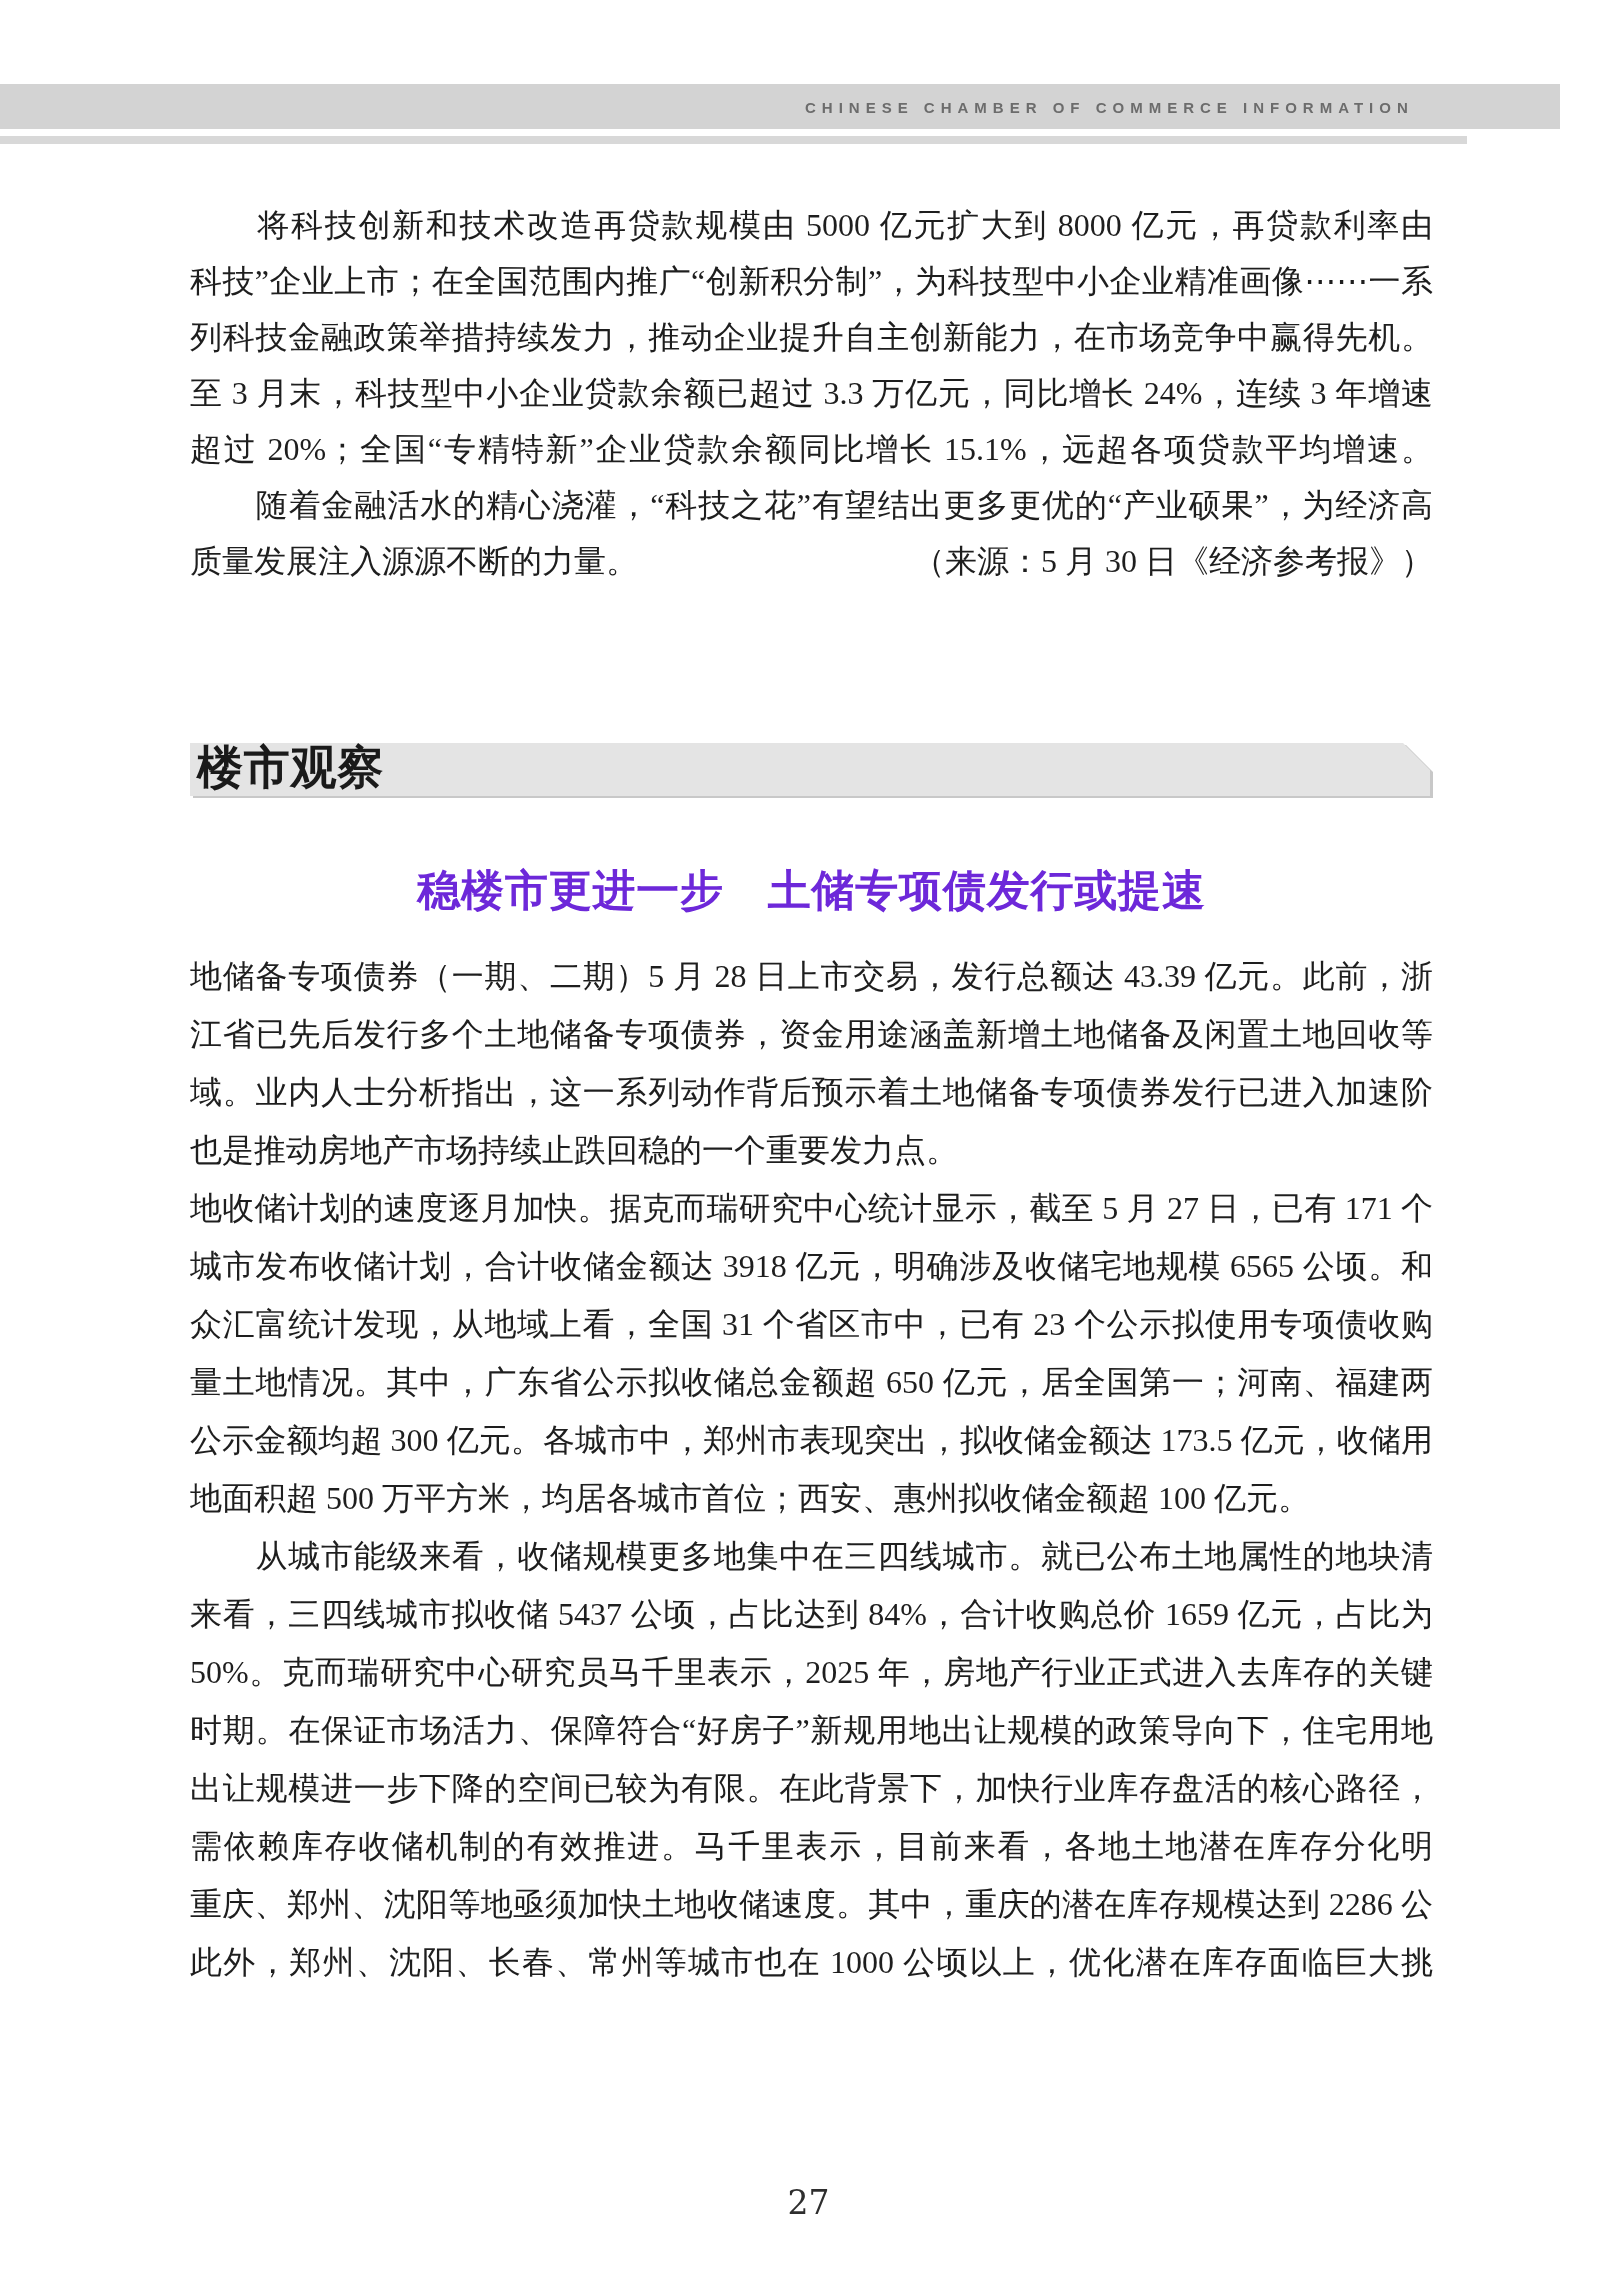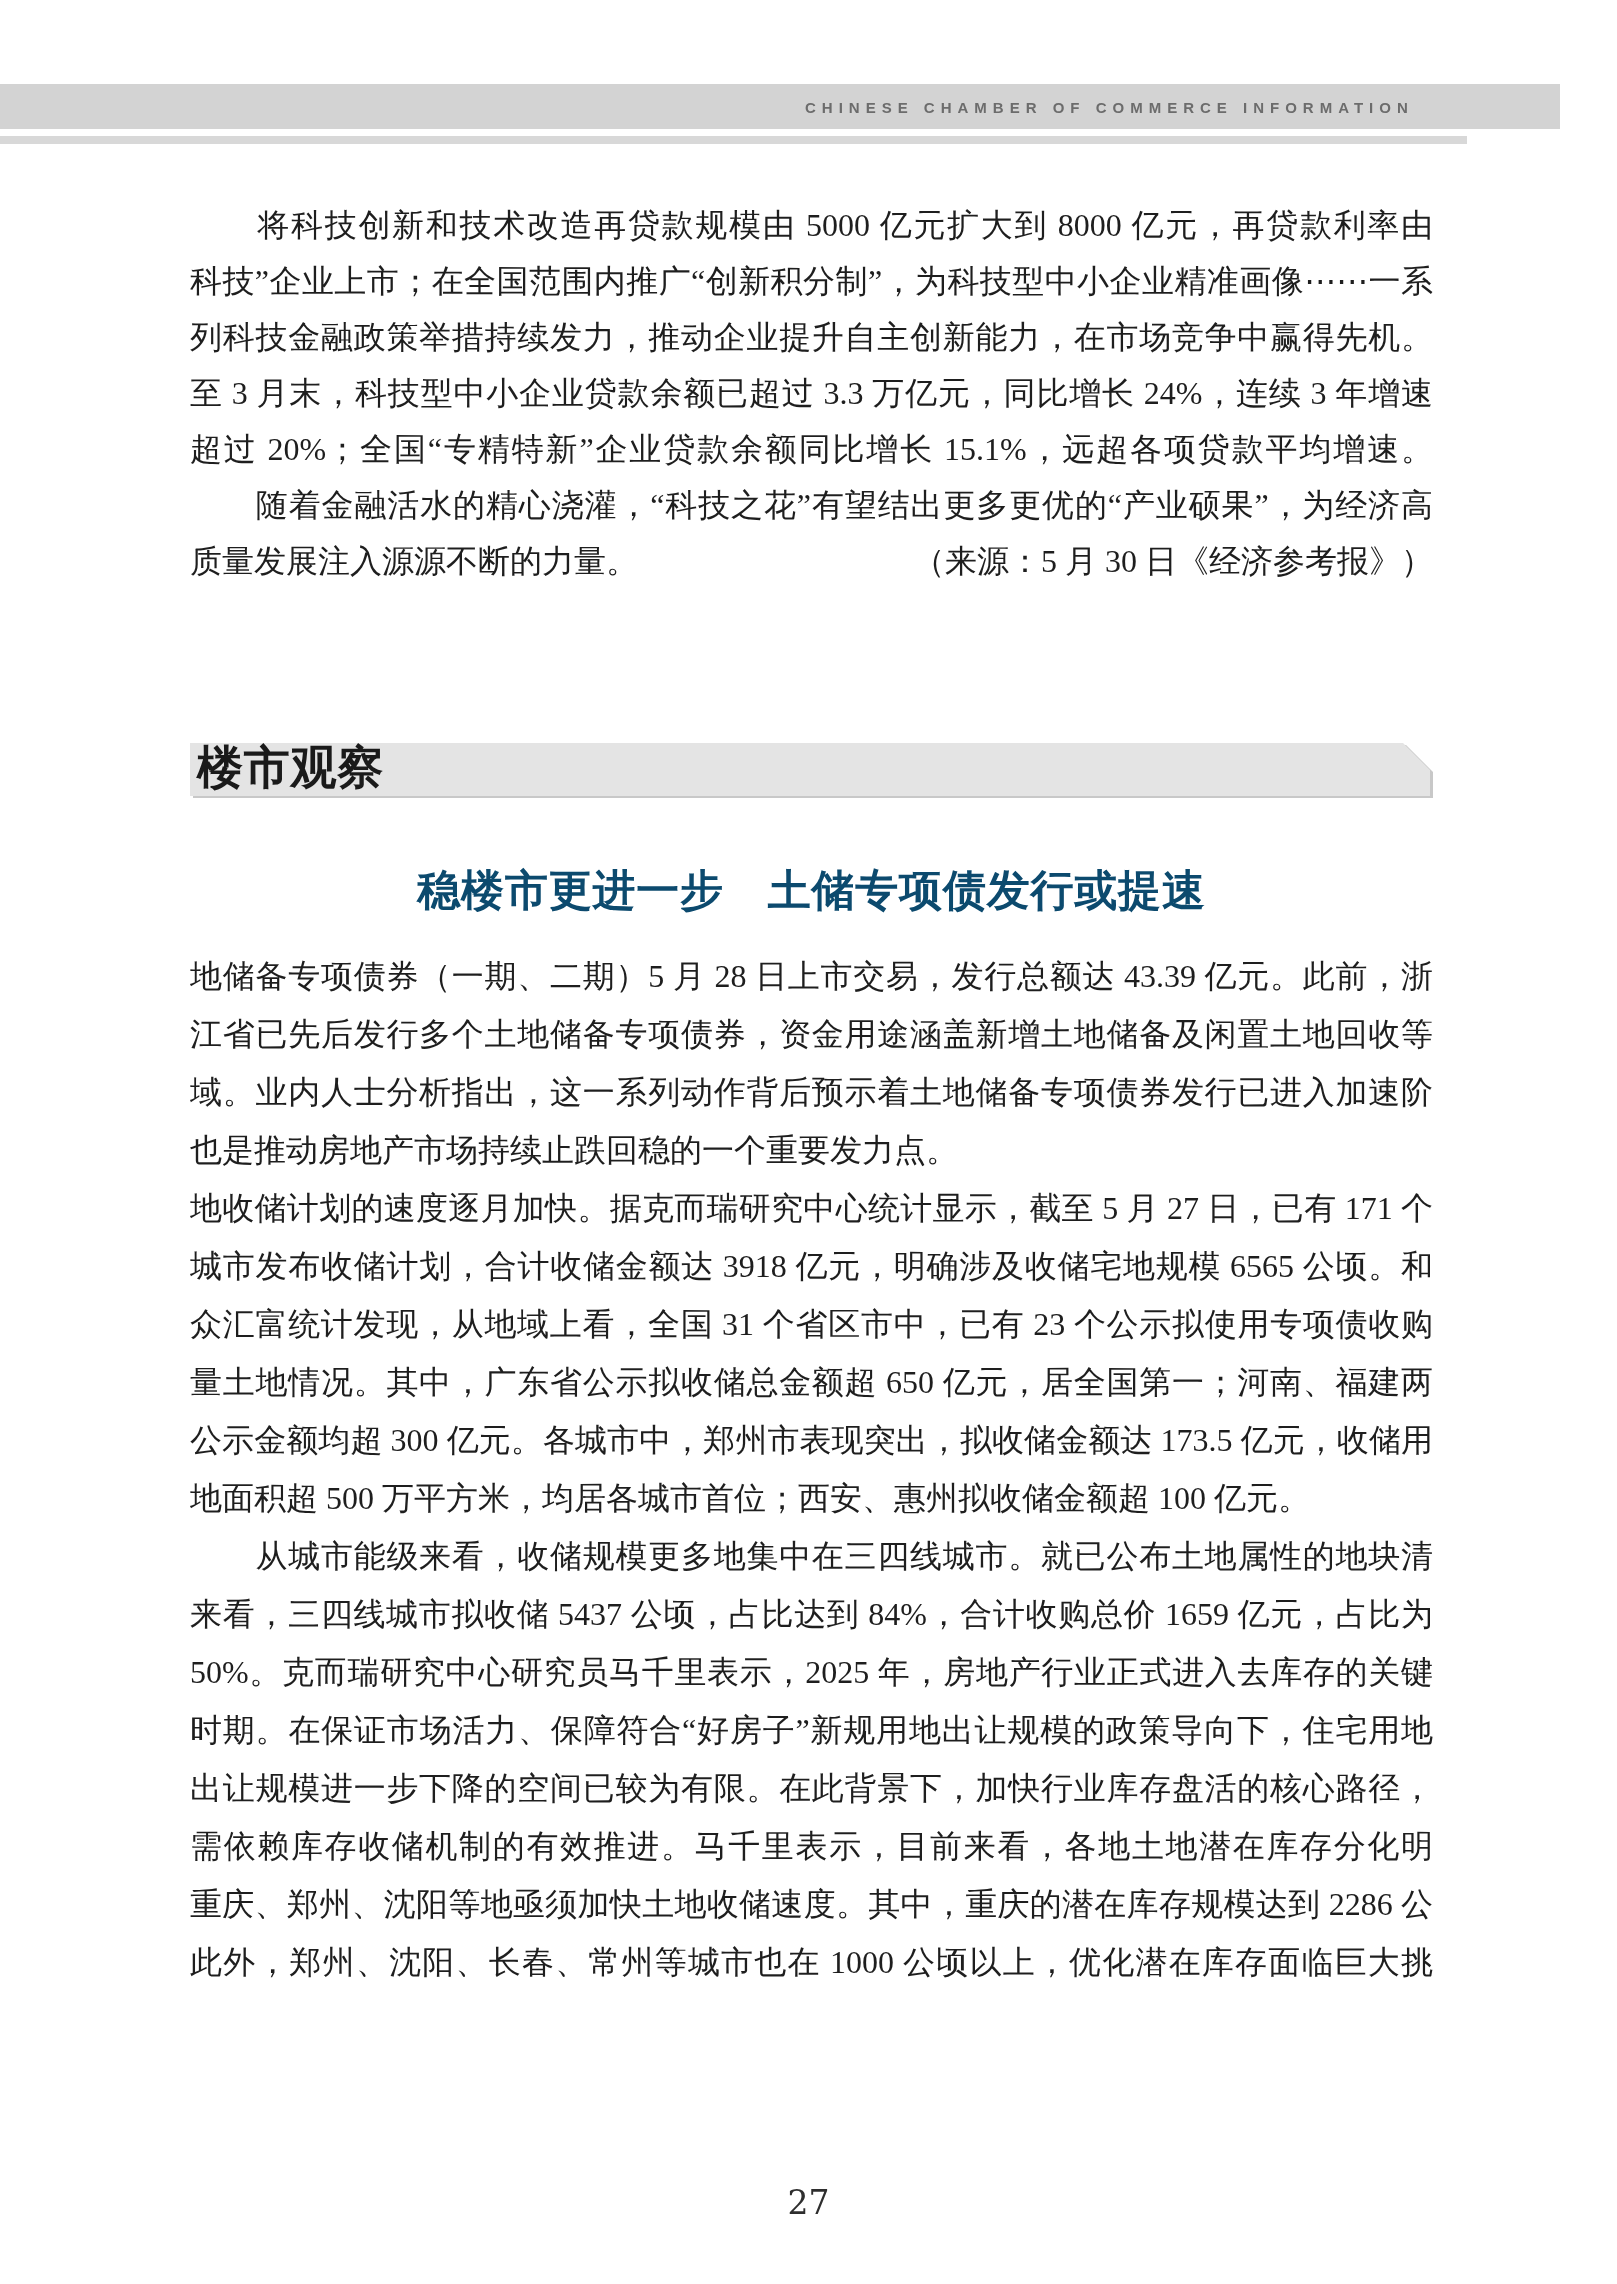--- a/index.html
+++ b/index.html
@@ -53,21 +53,21 @@
   .sec-title {
     position:absolute; left:197px; top:742px; height:51px; line-height:51px;
     font-family:Liberation Sans, sans-serif;
     font-size:46px; font-weight:700; color:#1a1a1a; letter-spacing:0.8px;
     white-space:nowrap;
   }
   
   .art-title {
     position:absolute; left:190px; top:864px; width:1243px; height:53px;
     line-height:53px; text-align:center;
-    font-size:43px; font-weight:700; color:#0c4a6e; letter-spacing:0.8px;
+    font-size:43px; font-weight:700; color:#6d28d9; letter-spacing:0.8px;
     white-space:nowrap;
   }
   
   .page-num {
     position:absolute; left:0; top:2184px; width:1617px; height:38px;
     line-height:38px; text-align:center;
     font-family:"DejaVu Serif","Liberation Serif",serif;
     font-size:33px; color:#2e2e2e;
   }
 </style>

